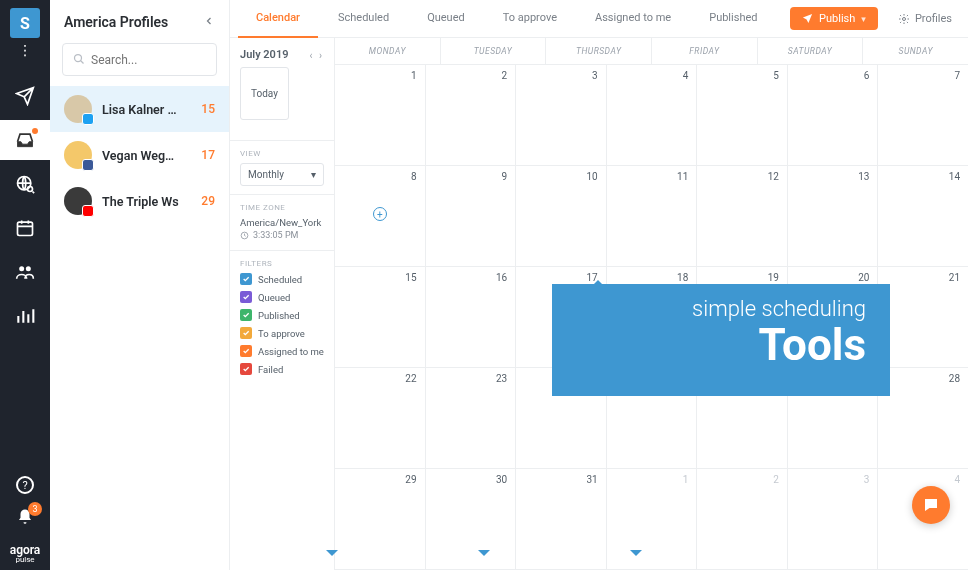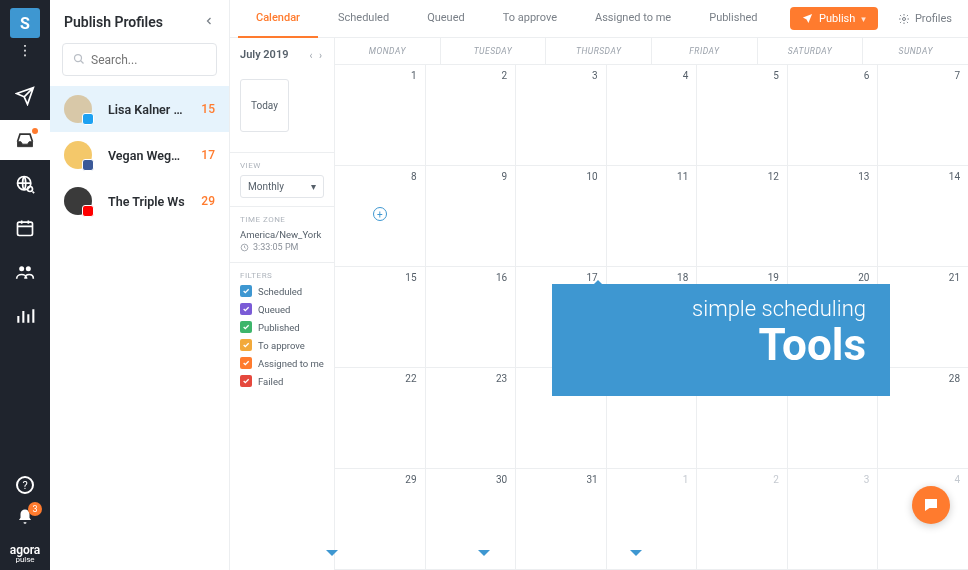--- a/index.html
+++ b/index.html
@@ -20,21 +20,21 @@
 .rail .brand { font-size:12px; font-weight:600; margin-bottom:6px; text-align:center; line-height:1;}
 .rail .brand small { font-size:8px; font-weight:400; display:block;}
 
 .profiles { width:180px; border-right:1px solid #eceef0; display:flex; flex-direction:column; }
 .profiles-head { display:flex; align-items:center; justify-content:space-between; padding:12px 14px 8px; }
 .profiles-head h2 { font-size:14px; font-weight:600; color:#2a2e33;}
 .profiles-head .chev { cursor:pointer; color:#7a8088;}
 .search-box { margin:4px 12px 10px; border:1px solid #e2e5e9; border-radius:4px; padding:6px 10px; display:flex; align-items:center; gap:6px;}
 .search-box input { border:none; outline:none; width:100%; font-size:12px; color:#7a8088;}
 .search-box .sicon { color:#b9bec5;}
-.profile-item { display:flex; align-items:center; padding:9px 14px; gap:16px; cursor:pointer;}
+.profile-item { display:flex; align-items:center; padding:9px 14px; gap:10px; cursor:pointer;}
 .profile-item.selected { background:#e6f3fc;}
 .profile-item .avatar { width:28px; height:28px; border-radius:50%; background:#d8c8a8; position:relative; flex-shrink:0;}
 .profile-item .avatar.v { background:#f4c86a;}
 .profile-item .avatar.t { background:#3a3a3a;}
 .profile-item .avatar .net { position:absolute; bottom:-2px; right:-2px; width:12px; height:12px; border-radius:3px; border:1.5px solid #fff;}
 .profile-item .avatar .net.tw { background:#1da1f2;}
 .profile-item .avatar .net.fb { background:#3b5998;}
 .profile-item .avatar .net.yt { background:#ff0000;}
 .profile-item .pname { flex:1; font-size:12.5px; font-weight:600; color:#2a2e33; white-space:nowrap; overflow:hidden; text-overflow:ellipsis;}
 .profile-item .count { font-size:12px; color:#ff7b2e; font-weight:500;}
@@ -43,21 +43,21 @@
 .tabs { display:flex; align-items:center; border-bottom:1px solid #eceef0; height:38px; padding:0 8px; gap:2px;}
 .tab { padding:0 18px; height:38px; display:flex; align-items:center; font-size:11px; color:#7a8088; cursor:pointer; border-bottom:2px solid transparent;}
 .tab.active { color:#ff7b2e; border-bottom-color:#ff7b2e; font-weight:500;}
 .tabs-spacer { flex:1;}
 .publish-btn { background:#ff7b2e; color:#fff; border:none; border-radius:4px; padding:5px 12px; font-size:11px; cursor:pointer; display:flex; align-items:center; gap:6px; margin-right:10px;}
 .publish-btn .chev { font-size:9px; opacity:.8;}
 .settings-btn { background:none; border:none; color:#7a8088; font-size:11px; cursor:pointer; display:flex; align-items:center; gap:5px; padding:5px 8px;}
 .content { flex:1; display:flex; }
 
 .mini { width:105px; border-right:1px solid #eceef0; padding:10px 10px; font-size:10px; color:#7a8088;}
-.month-row { display:flex; align-items:flex-end; justify-content:space-between; margin-bottom:18px;}
+.month-row { display:flex; align-items:flex-end; justify-content:space-between; margin-bottom:6px;}
 .month-row .mlabel { font-weight:600; color:#56606a; font-size:11px;}
 .month-row .nav { cursor:pointer; font-size:10px; color:#9ba2ab; padding:0 2px;}
 .today-btn { border:1px solid #e2e5e9; background:#fff; padding:20px 10px; border-radius:3px; font-size:10px; color:#56606a; cursor:pointer; margin-bottom:12px;}
 .mini hr { border:none; border-top:1px solid #eceef0; margin:8px -10px;}
 .mini .lbl { text-transform:uppercase; font-size:8px; letter-spacing:.5px; color:#aeb4bc; margin-bottom:5px;}
 .view-select { width:100%; border:1px solid #e2e5e9; border-radius:3px; padding:5px 7px; font-size:10px; color:#56606a; background:#fff; cursor:pointer; display:flex; justify-content:space-between; align-items:center; margin-bottom:4px;}
 .tz-name { font-size:9.5px; color:#56606a; display:flex; align-items:center; gap:3px;}
 .tz-time { font-size:9px; color:#8a9099; display:flex; align-items:center; gap:4px; margin-top:2px; margin-bottom:10px;}
 .filters { display:flex; flex-direction:column; gap:6px;}
 .filter { display:flex; align-items:center; gap:6px; font-size:9.5px; color:#56606a; cursor:pointer;}
@@ -140,21 +140,21 @@
         </svg>
       <span class="badge">3</span>
     </div>
     <div class="brand">
       <span>agora</span><small>pulse</small>
     </div>
   </div>
 
   <div class="profiles">
     <div class="profiles-head">
-      <h2>Publish Profiles</h2>
+      <h2>America Profiles</h2>
       <span class="chev">
         <svg width="12" height="12" viewBox="0 0 24 24" fill="none" stroke="#7a8088" stroke-width="2.5">
             <path d="M15 18l-6-6 6-6"></path>
           </svg>
       </span>
     </div>
     <div class="search-box">
       <span class="sicon">
         <svg width="12" height="12" viewBox="0 0 24 24" fill="none" stroke="#b9bec5" stroke-width="2.5">
             <circle cx="10" cy="10" r="7"></circle>

